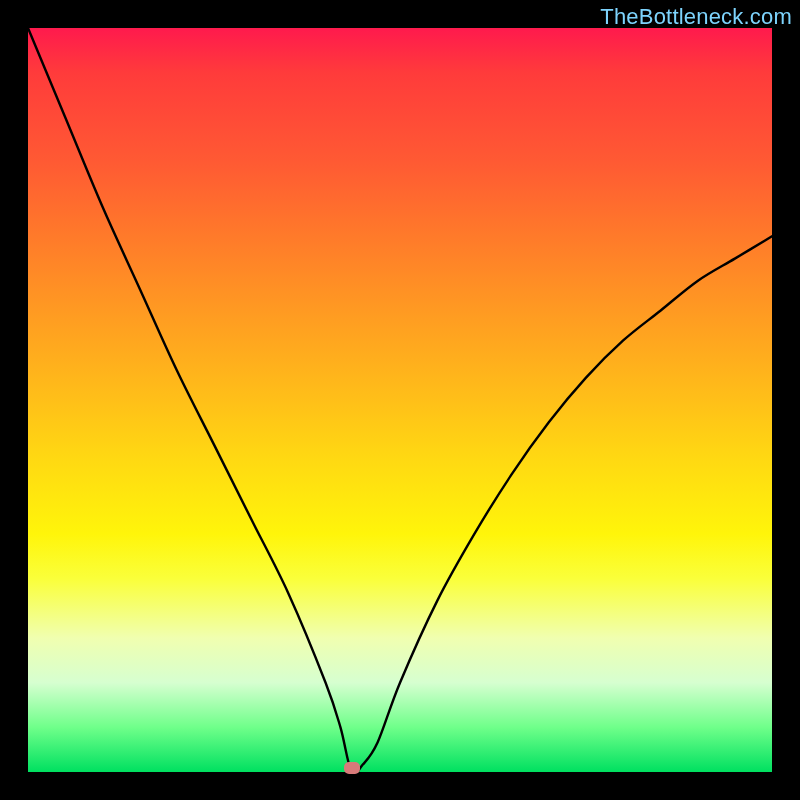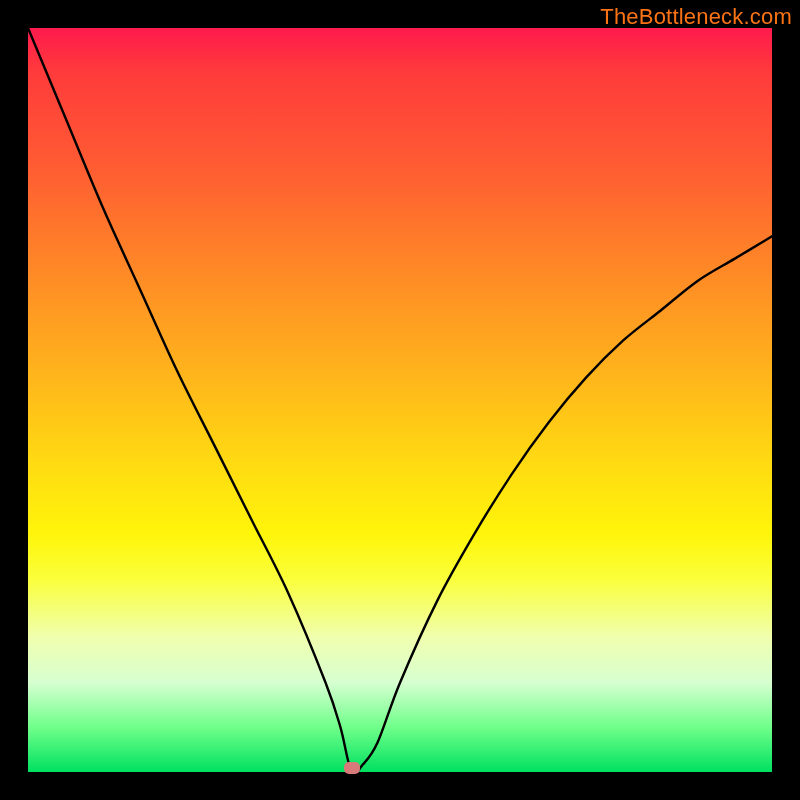--- a/index.html
+++ b/index.html
@@ -34,21 +34,21 @@
       #faff3a 74%,
       #f0ffb0 82%,
       #d6ffd0 88%,
       #6fff8a 94%,
       #00e060 100%);
   }
   .watermark {
     position: absolute;
     top: 4px;
     right: 8px;
-    color: #f97316;
+    color: #7dd3fc;
     font-size: 22px;
     font-weight: 500;
     letter-spacing: 0.2px;
     user-select: none;
   }
   .curve-svg {
     position: absolute;
     left: 28px;
     top: 28px;
     width: 744px;

